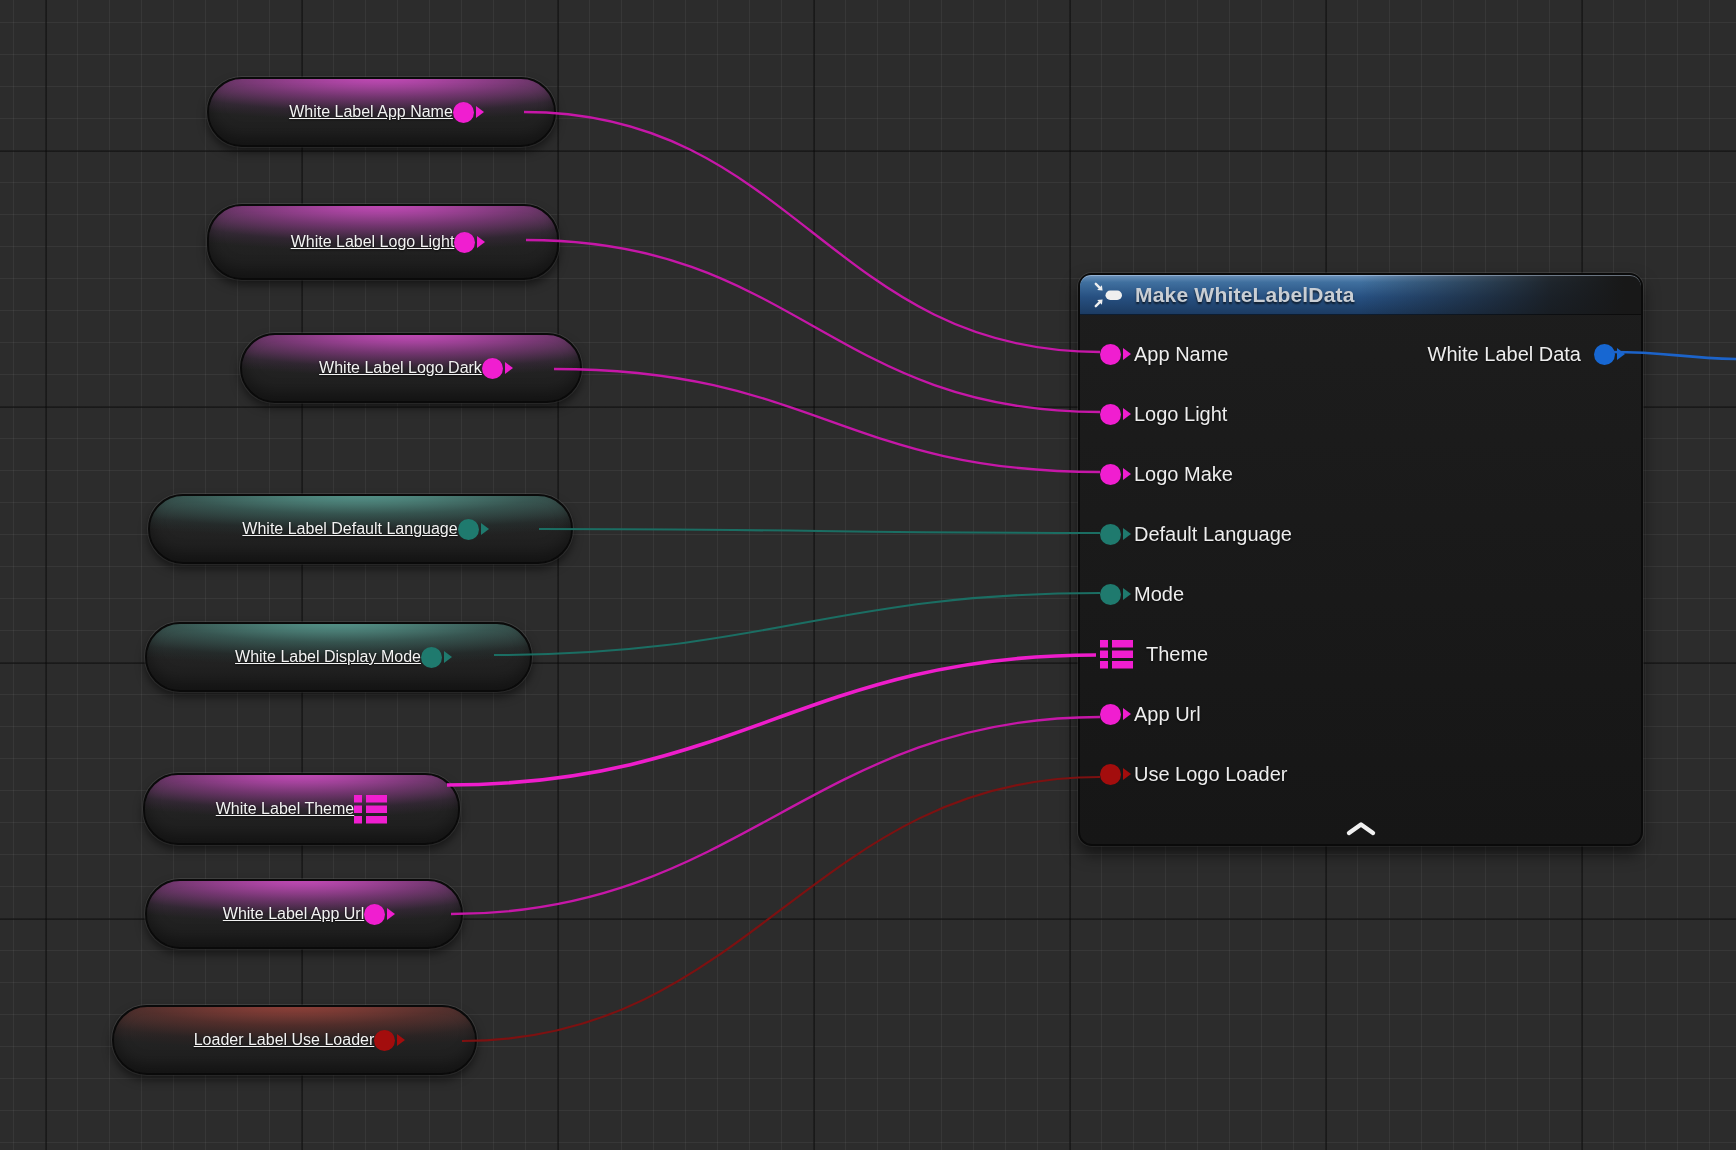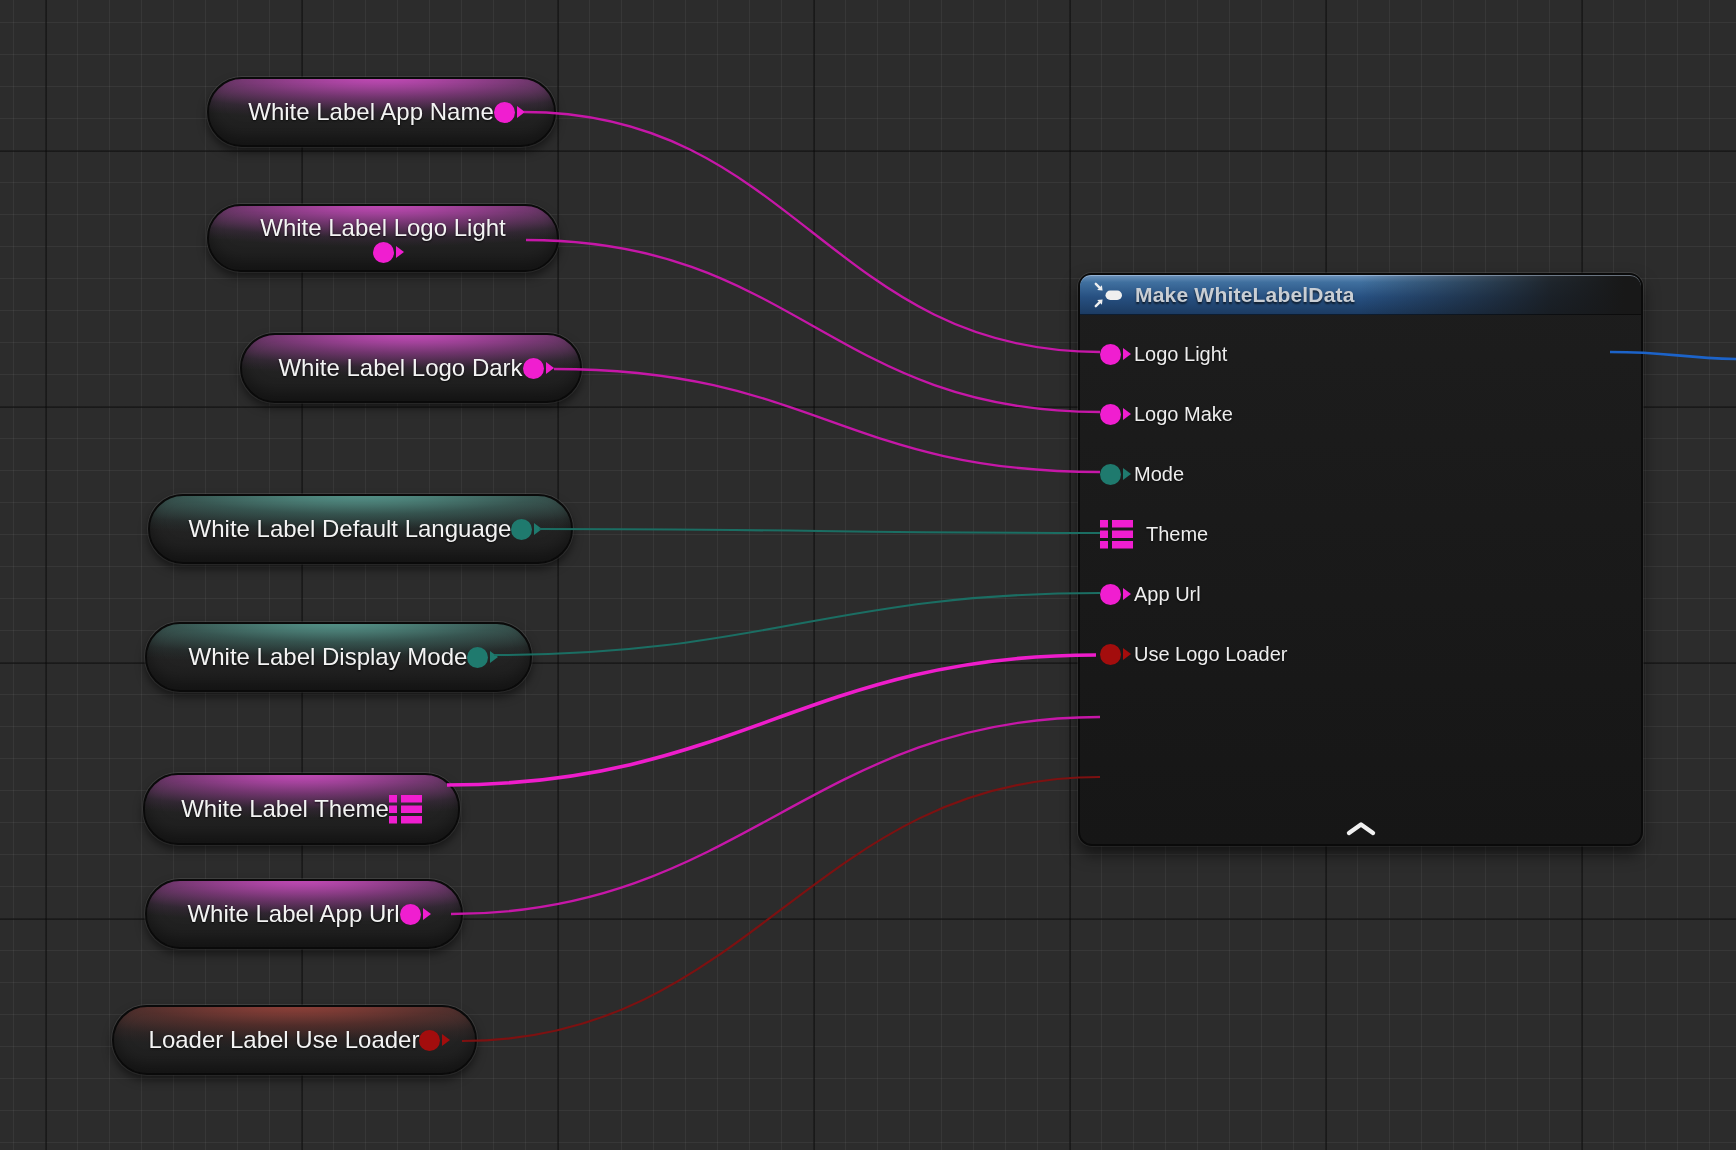--- a/index.html
+++ b/index.html
@@ -20,23 +20,24 @@
   }
   
   svg.wires{position:absolute;left:0;top:0;z-index:3;pointer-events:none;}
   svg.wires path{pointer-events:stroke;}
   
   .var-node{
     position:absolute;z-index:2;
     display:flex;align-items:center;justify-content:center;
     border-radius:35px;
     border:2px solid #0a0a0a;
-    color:#F3F3F3;font-size:24px;
+    color:#F3F3F3;font-size:16px;
     text-shadow:0 1px 2px rgba(0,0,0,.75);
     box-shadow:0 5px 10px rgba(0,0,0,.5), 0 0 0 1px rgba(130,130,130,.28), inset 0 -8px 14px rgba(0,0,0,.35);
+    text-decoration:underline;
   }
   .glow-pink{
     background-image:
       radial-gradient(130% 105% at 50% -8%, rgba(228,82,214,0.95) 0%, rgba(172,62,166,0.55) 34%, rgba(95,48,100,0.22) 55%, rgba(0,0,0,0) 68%),
       linear-gradient(180deg,#343434 0%,#232323 45%,#1d1d1d 100%);
   }
   .glow-teal{
     background-image:
       radial-gradient(130% 105% at 50% -8%, rgba(98,178,165,0.9) 0%, rgba(64,124,115,0.5) 34%, rgba(40,70,68,0.22) 55%, rgba(0,0,0,0) 68%),
       linear-gradient(180deg,#343434 0%,#232323 45%,#1d1d1d 100%);
@@ -94,21 +95,21 @@
     <path fill="none" stroke-width="2.3" d="M451,914 C741,914 812,717 1100,717" style="stroke: rgb(198, 23, 168);"></path>
     <path fill="none" stroke-width="2.1" d="M462,1041 C752,1041 812,777 1100,777" style="stroke: rgb(125, 17, 17);"></path>
     <path fill="none" stroke-width="2.6" d="M1610,352 C1672,352 1678,358 1738,359" style="stroke: rgb(28, 99, 201);"></path>
   </svg>
 
   <div class="var-node glow-pink" style="left:207px;top:77px;width:349px;height:70px;">
     <span>White Label App Name</span>
     <span class="rpin" style="color: rgb(240, 30, 208);"></span>
   </div>
 
-  <div class="var-node glow-pink" style="left:207px;top:204px;width:352px;height:68px;flex-direction:column;">
+  <div class="var-node glow-pink" style="left:207px;top:204px;width:352px;height:76px;">
     <span>White Label Logo Light</span>
     <span class="rpin" style="color: rgb(240, 30, 208);"></span>
   </div>
 
   <div class="var-node glow-pink" style="left:240px;top:333px;width:342px;height:70px;">
     <span>White Label Logo Dark</span>
     <span class="rpin" style="color: rgb(240, 30, 208);"></span>
   </div>
 
   <div class="var-node glow-teal" style="left:148px;top:494px;width:425px;height:70px;align-items:center;">
@@ -151,35 +152,51 @@
         <path d="M1.8 1.8 L5.8 5.8" stroke="#EFEFEF" stroke-width="2.4" stroke-linecap="round" fill="none"></path>
         <path d="M8.6 8.6 L3.2 7.9 L7.9 3.2 Z" fill="#EFEFEF"></path>
         <path d="M1.8 24.2 L5.8 20.2" stroke="#EFEFEF" stroke-width="2.4" stroke-linecap="round" fill="none"></path>
         <path d="M8.6 17.4 L3.2 18.1 L7.9 22.8 Z" fill="#EFEFEF"></path>
       </svg>
       <span class="make-title">Make WhiteLabelData</span>
     </div>
 
     <div class="pin-rows">
 
+      <div class="pin-row">
+        <span class="pin-in">
+          <span class="rpin" style="color: rgb(240, 30, 208);"></span>
+          <span class="pin-label">App Name</span>
+        </span>
+        <span class="pin-out">
+          <span class="pin-label">White Label Data</span>
+          <span class="rpin" style="color: rgb(23, 103, 210);"></span>
+        </span>
+      </div>
 
       <div class="pin-row">
         <span class="pin-in">
           <span class="rpin" style="color: rgb(240, 30, 208);"></span>
           <span class="pin-label">Logo Light</span>
         </span>
       </div>
 
       <div class="pin-row">
         <span class="pin-in">
           <span class="rpin" style="color: rgb(240, 30, 208);"></span>
           <span class="pin-label">Logo Make</span>
         </span>
       </div>
 
+      <div class="pin-row">
+        <span class="pin-in">
+          <span class="rpin" style="color: rgb(31, 122, 110);"></span>
+          <span class="pin-label">Default Language</span>
+        </span>
+      </div>
 
       <div class="pin-row">
         <span class="pin-in">
           <span class="rpin" style="color: rgb(31, 122, 110);"></span>
           <span class="pin-label">Mode</span>
         </span>
       </div>
 
       <div class="pin-row">
         <span class="pin-in">

